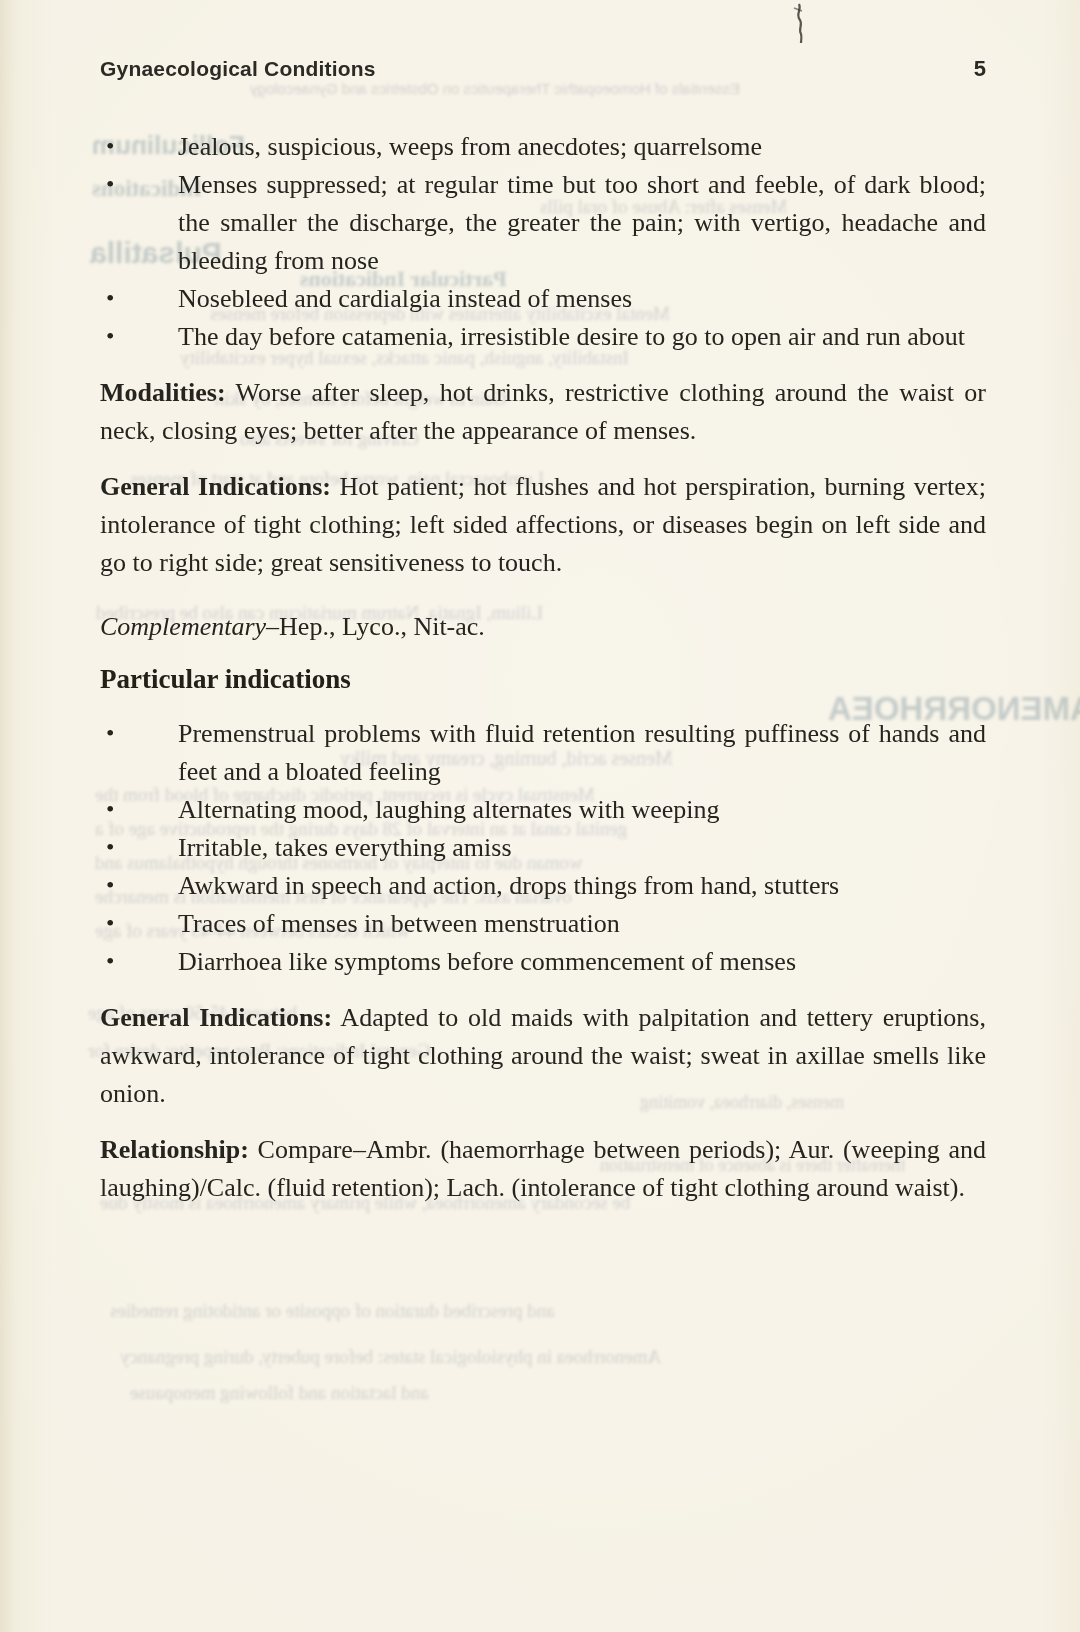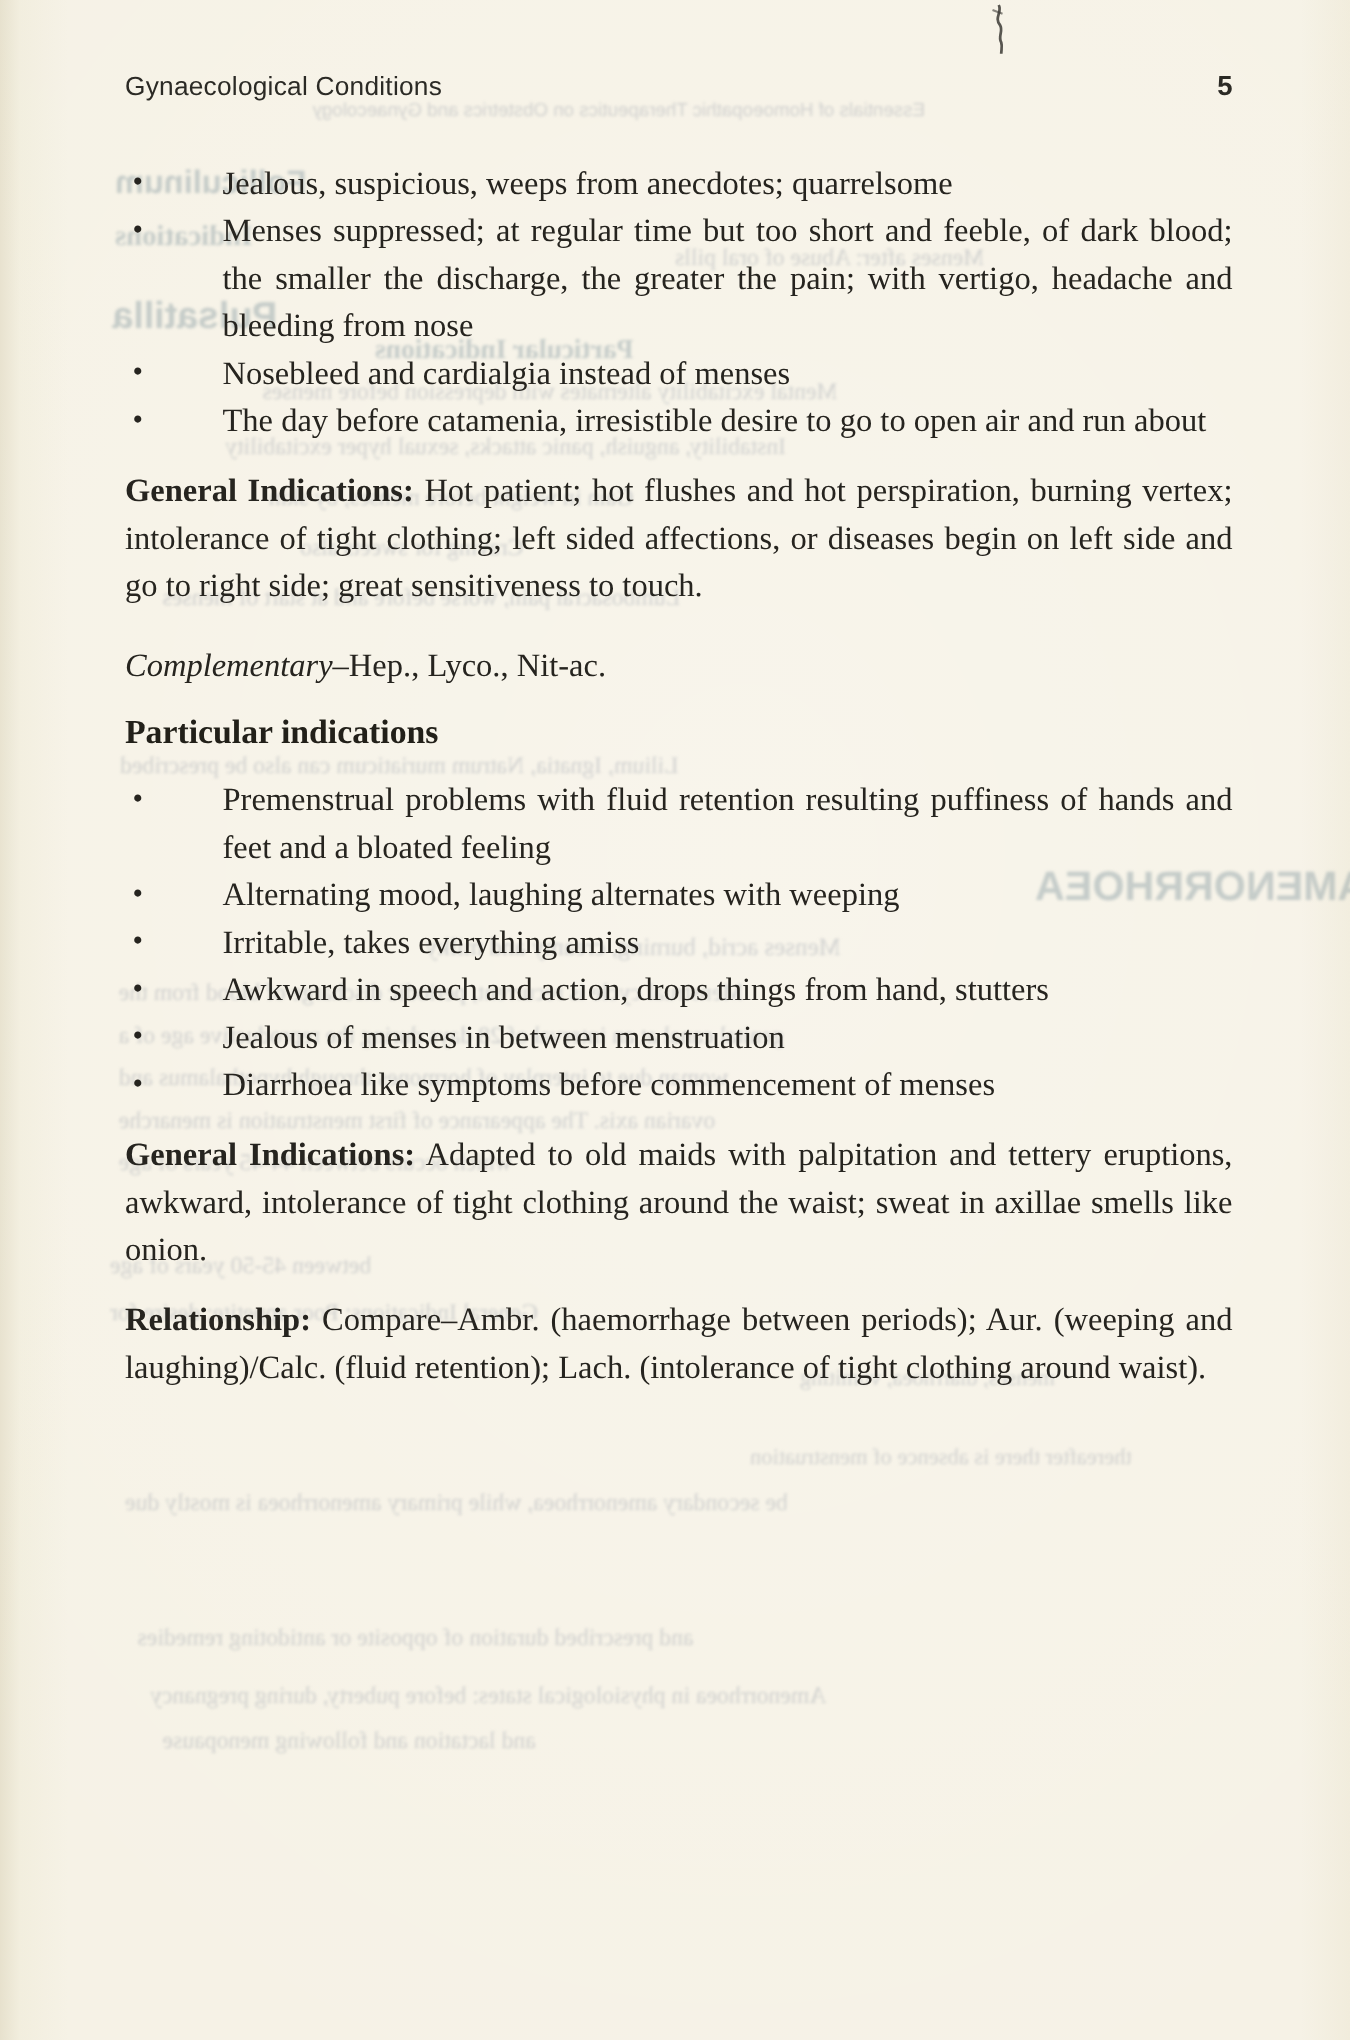--- a/index.html
+++ b/index.html
@@ -23,21 +23,21 @@
     color:rgba(122,132,148,0.30);
     font-family:"Liberation Serif","DejaVu Serif",serif;
   }
   .ghost.g-bold{font-weight:bold;color:rgba(104,128,140,0.34);}
   .ghost.g-sans{font-family:"Liberation Sans","DejaVu Sans",sans-serif;}
   
   .content{position:absolute;left:100px;top:56px;width:886px;}
   .pg-header{display:flex;justify-content:space-between;align-items:baseline;margin-bottom:46px;}
   .pg-title{
     font-family:"Liberation Sans","DejaVu Sans",sans-serif;
-    font-size:21px;font-weight:normal;letter-spacing:0.2px;color:#2b2a25;
+    font-size:21px;font-weight:bold;letter-spacing:0.2px;color:#2b2a25;
   }
   .pg-num{
     font-family:"Liberation Sans","DejaVu Sans",sans-serif;
     font-size:22px;font-weight:bold;color:#2b2a25;
   }
   .bullets{list-style:none;margin:0 0 6px 0;padding:0;}
   .bullets li{
     position:relative;padding-left:78px;
     font-size:26px;line-height:38px;
   }
@@ -119,20 +119,24 @@
       <li>
         <span class="dot">•</span>
         <span class="li-text">Nosebleed and cardialgia instead of menses</span>
       </li>
       <li>
         <span class="dot">•</span>
         <span class="li-text">The day before catamenia, irresistible desire to go to open air and run about</span>
       </li>
     </ul>
 
+    <p class="para">
+      <b class="lbl">Modalities:</b>
+      <span>Worse after sleep, hot drinks, restrictive clothing around the waist or neck, closing eyes; better after the appearance of menses.</span>
+    </p>
 
     <p class="para">
       <b class="lbl">General Indications:</b>
       <span>Hot patient; hot flushes and hot perspiration, burning vertex; intolerance of tight clothing; left sided affections, or diseases begin on left side and go to right side; great sensitiveness to touch.</span>
     </p>
 
 
     <p class="para compl">
       <span class="ital">Complementary</span><span>–Hep., Lyco., Nit-ac.</span>
     </p>
@@ -152,21 +156,21 @@
       <li>
         <span class="dot">•</span>
         <span class="li-text">Irritable, takes everything amiss</span>
       </li>
       <li>
         <span class="dot">•</span>
         <span class="li-text">Awkward in speech and action, drops things from hand, stutters</span>
       </li>
       <li>
         <span class="dot">•</span>
-        <span class="li-text">Jealous of menses in between menstruation</span>
+        <span class="li-text">Traces of menses in between menstruation</span>
       </li>
       <li>
         <span class="dot">•</span>
         <span class="li-text">Diarrhoea like symptoms before commencement of menses</span>
       </li>
     </ul>
 
 
     <p class="para">
       <b class="lbl">General Indications:</b>

